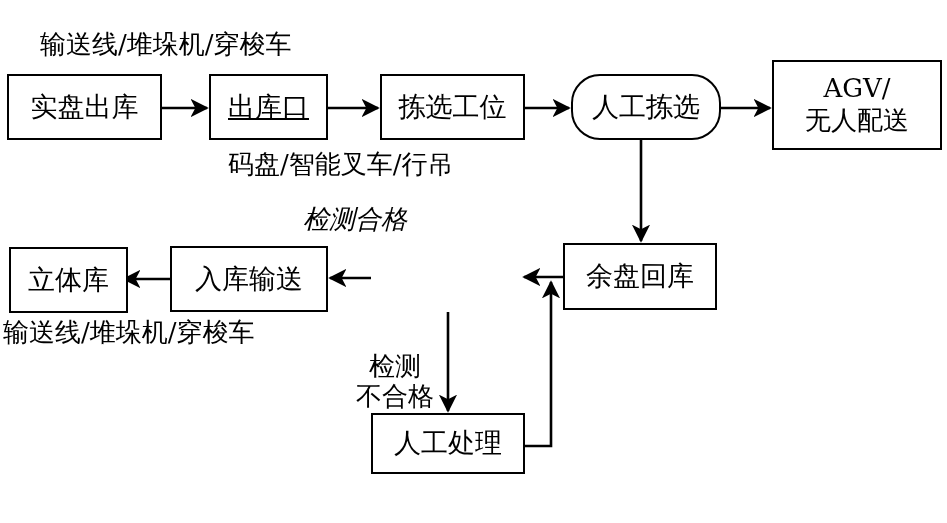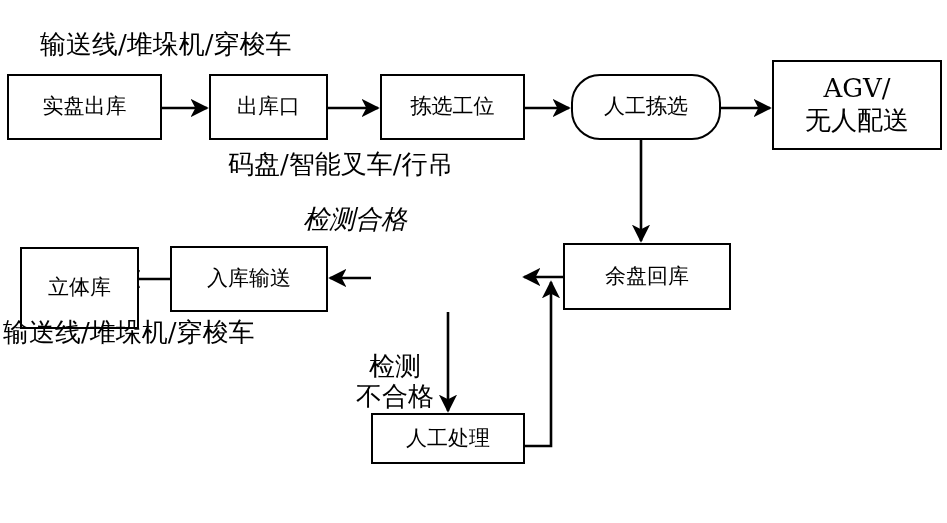--- a/index.html
+++ b/index.html
@@ -30,21 +30,21 @@
     position: absolute;
     box-sizing: border-box;
     border: 2px solid #000000;
     background: #ffffff;
     display: flex;
     align-items: center;
     justify-content: center;
     text-align: center;
     color: #000000;
     font-family: "DejaVu Serif", serif;
-    font-size: 21px;
+    font-size: 27px;
     line-height: 1.12;
     letter-spacing: 0px;
     z-index: 2;
   }
   .node .label-lines {
     white-space: pre-line;
   }
   .node.two-line {
     font-size: 26px;
     line-height: 1.22;
@@ -90,51 +90,51 @@
 
     <line x1="448" y1="312" x2="448" y2="411" stroke="#000000" stroke-width="2.6" marker-end="url(#ah)"></line>
 
     <path d="M 525 446 L 551 446 L 551 282" fill="none" stroke="#000000" stroke-width="2.6" marker-end="url(#ah)"></path>
   </svg>
 
   <div class="node" style="left:7px;  top:74px;  width:155px; height:66px;">
     <span class="label-lines">实盘出库</span>
   </div>
 
-  <div class="node" style="left:209px; top:74px;  width:119px; height:66px;">
+  <div class="node" style="left:209px; top:74px;  width:119px; height:66px;text-decoration:underline;">
     <span class="label-lines">出库口</span>
   </div>
 
   <div class="node" style="left:380px; top:74px;  width:145px; height:66px;">
     <span class="label-lines">拣选工位</span>
   </div>
 
   <div class="node" style="left:571px; top:74px;  width:150px; height:66px;border-radius:29px;">
     <span class="label-lines">人工拣选</span>
   </div>
 
   <div class="node two-line" style="left:772px; top:60px;  width:170px; height:90px;">
     <span class="label-lines">AGV/
 无人配送</span>
   </div>
 
-  <div class="node" style="left:20px;   top:247px; width:119px; height:82px;">
+  <div class="node" style="left:9px;   top:247px; width:119px; height:66px;">
     <span class="label-lines">立体库</span>
   </div>
 
   <div class="node" style="left:170px; top:246px; width:158px; height:66px;">
     <span class="label-lines">入库输送</span>
   </div>
 
 
-  <div class="node" style="left:563px; top:243px; width:168px; height:67px;">
+  <div class="node" style="left:563px; top:243px; width:154px; height:67px;">
     <span class="label-lines">余盘回库</span>
   </div>
 
-  <div class="node" style="left:371px; top:413px; width:154px; height:51px;">
+  <div class="node" style="left:371px; top:413px; width:154px; height:61px;">
     <span class="label-lines">人工处理</span>
   </div>
 
   <div class="free-label" style="left:40px;  top:30px;">输送线/堆垛机/穿梭车</div>
 
   <div class="free-label" style="left:228px; top:150px;">码盘/智能叉车/行吊</div>
 
   <div class="free-label" style="left:303px; top:205px;font-style:italic;">检测合格</div>
 
   <div class="free-label" style="left:3px;   top:318px;">输送线/堆垛机/穿梭车</div>

